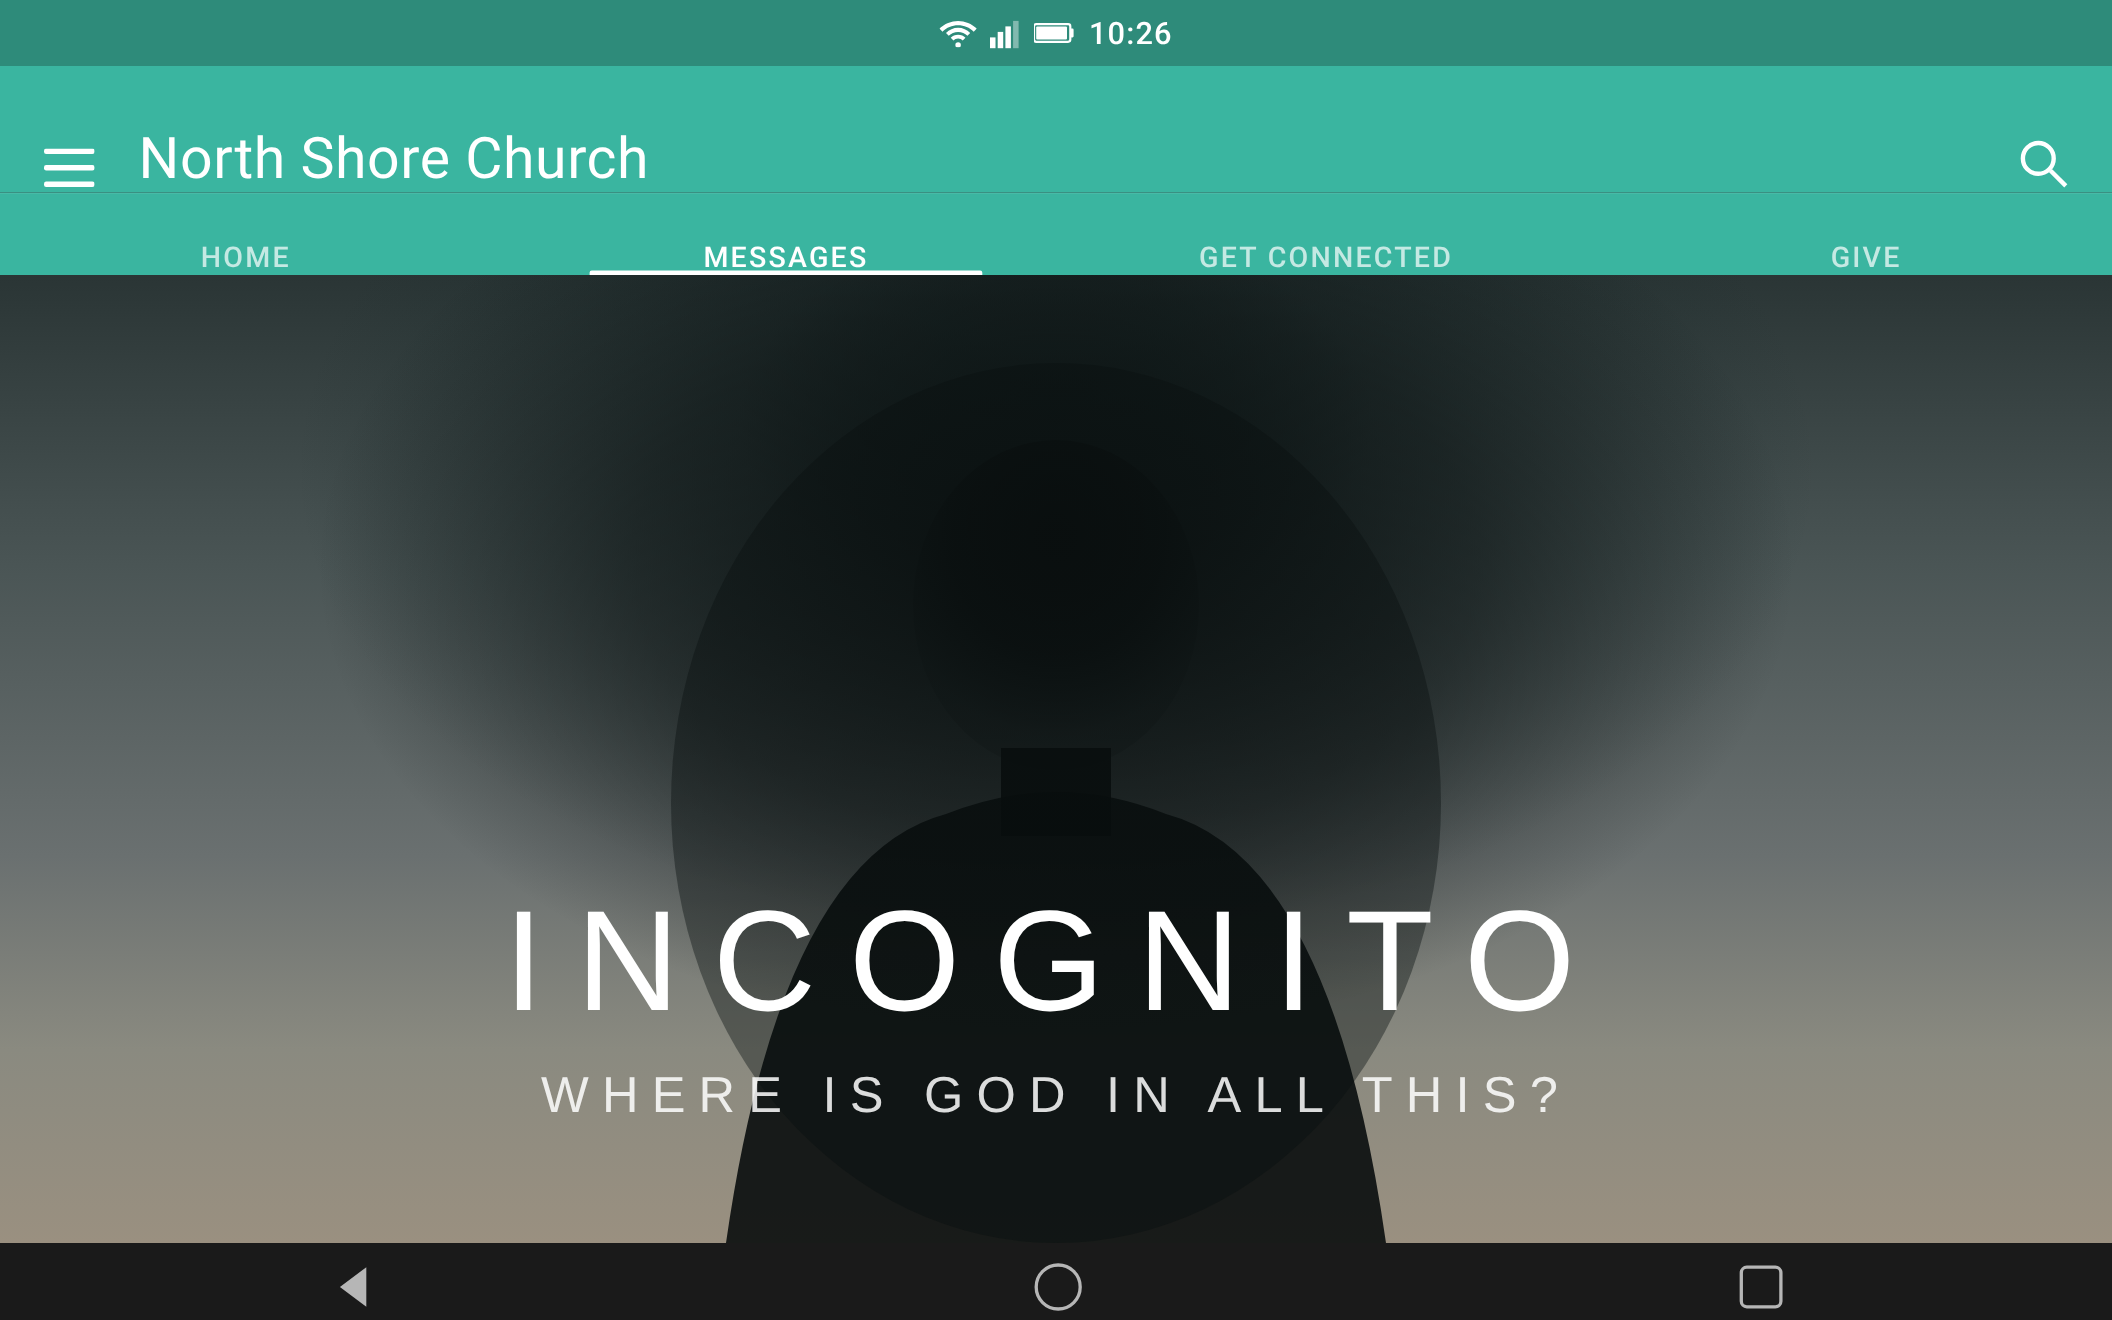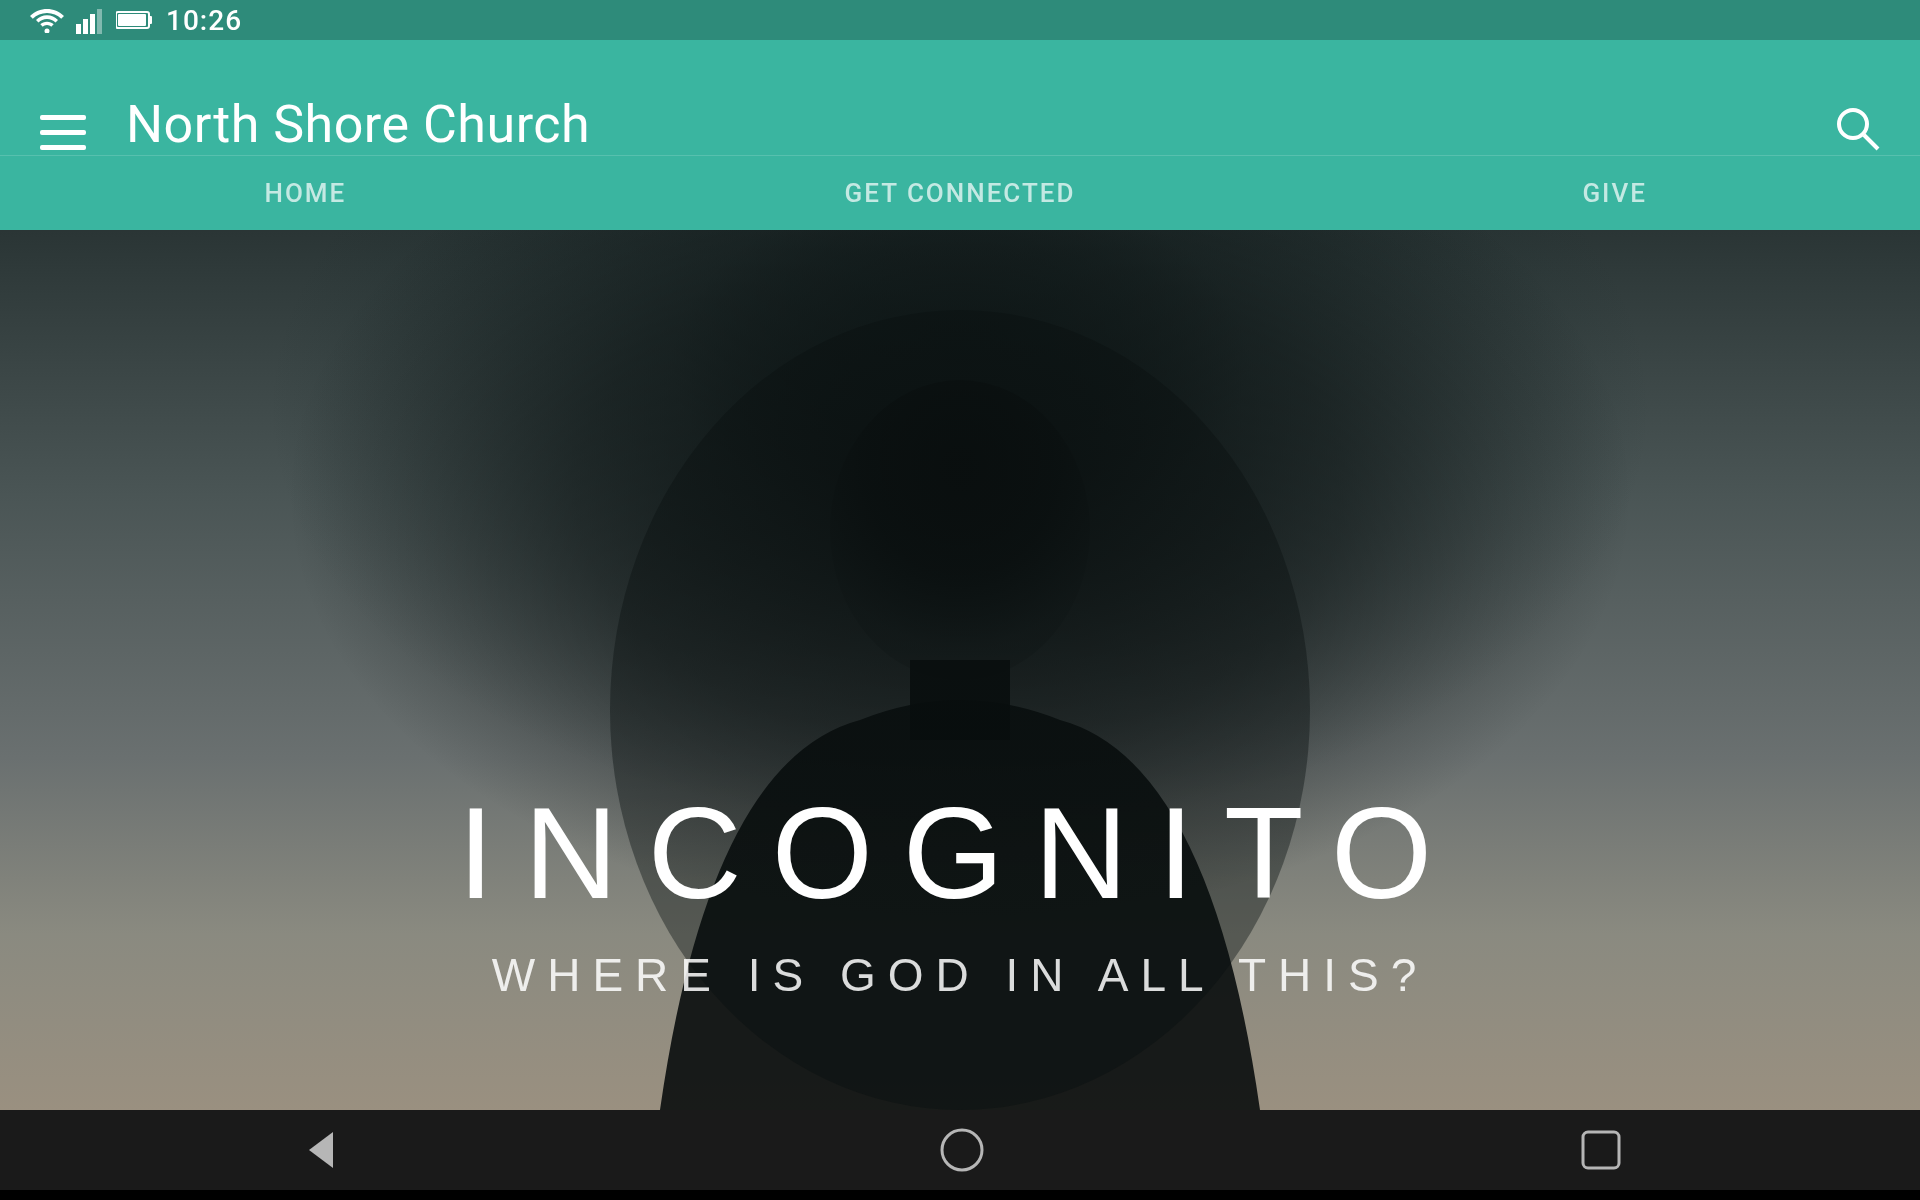--- a/index.html
+++ b/index.html
@@ -8,25 +8,25 @@
       width: 1920px;
       height: 1200px;
       overflow: hidden;
       font-family: 'Roboto', Arial, sans-serif;
       background: #000;
     }
 
     
     #status-bar {
       width: 100%;
-      height: 40px;
+      height: 60px;
       background: #2e8b7a;
       display: flex;
       align-items: center;
-      justify-content: flex-start;
+      justify-content: center;
       padding: 0 30px;
       gap: 16px;
     }
 
     .status-icons {
       display: flex;
       align-items: center;
       gap: 12px;
     }
 
@@ -63,21 +63,21 @@
     #search-button {
       cursor: pointer;
     }
 
     
     #nav-tabs {
       width: 100%;
       height: 75px;
       background: #3ab5a0;
       display: flex;
-      align-items: center;
+      align-items: flex-end;
       border-top: 1px solid rgba(255,255,255,0.15);
       gap: 44px;
     }
 
     .nav-tab {
       flex: 1;
       display: flex;
       align-items: center;
       justify-content: center;
       color: rgba(255,255,255,0.7);
@@ -233,20 +233,23 @@
       <circle cx="19" cy="19" r="14"></circle>
       <line x1="30" y1="30" x2="44" y2="44"></line>
     </svg>
   </div>
 </div>
 
 <div id="nav-tabs">
   <div class="nav-tab">
     <span>HOME</span>
   </div>
+  <div class="nav-tab active">
+    <span>MESSAGES</span>
+  </div>
   <div class="nav-tab">
     <span>GET CONNECTED</span>
   </div>
   <div class="nav-tab">
     <span>GIVE</span>
   </div>
 </div>
 
 <div id="main-content">
   <div id="hero-bg"></div>

